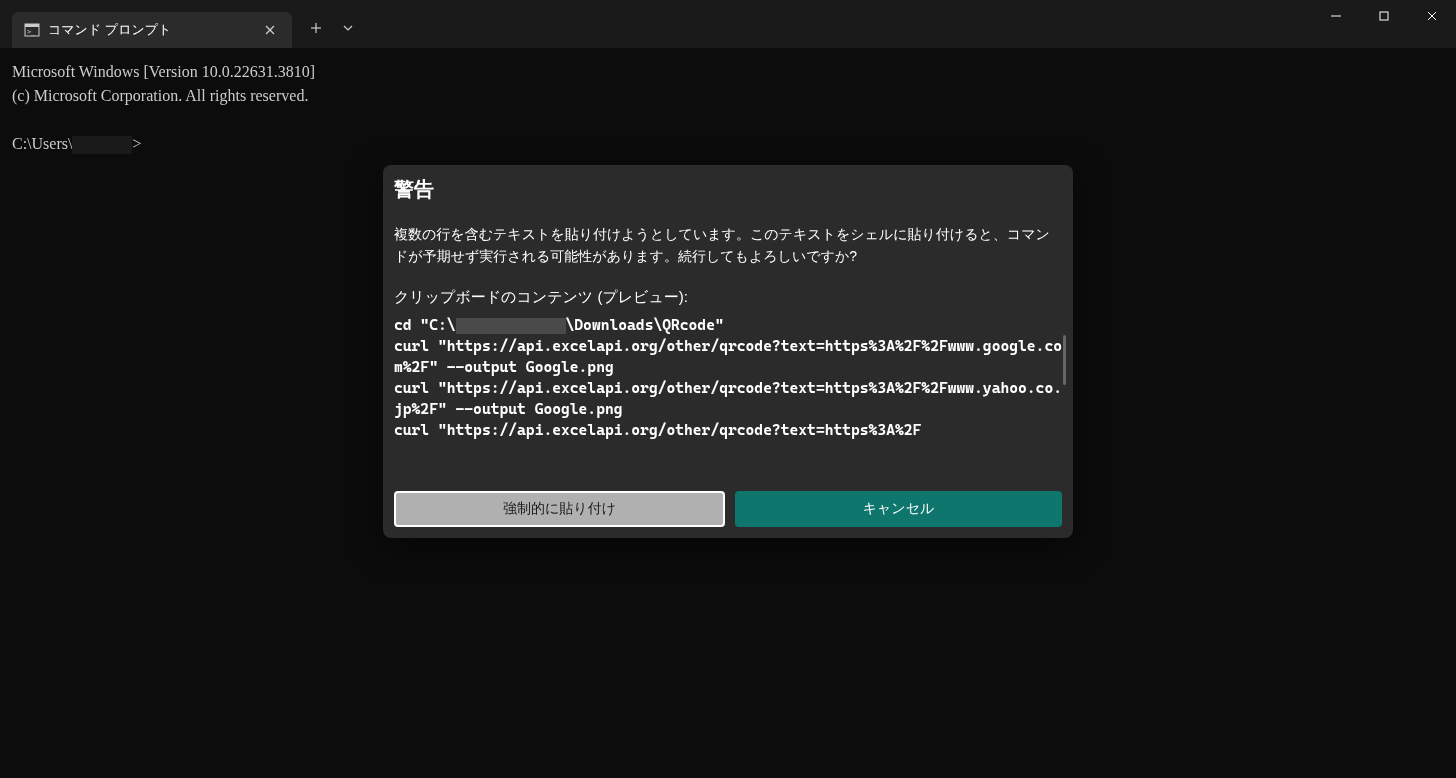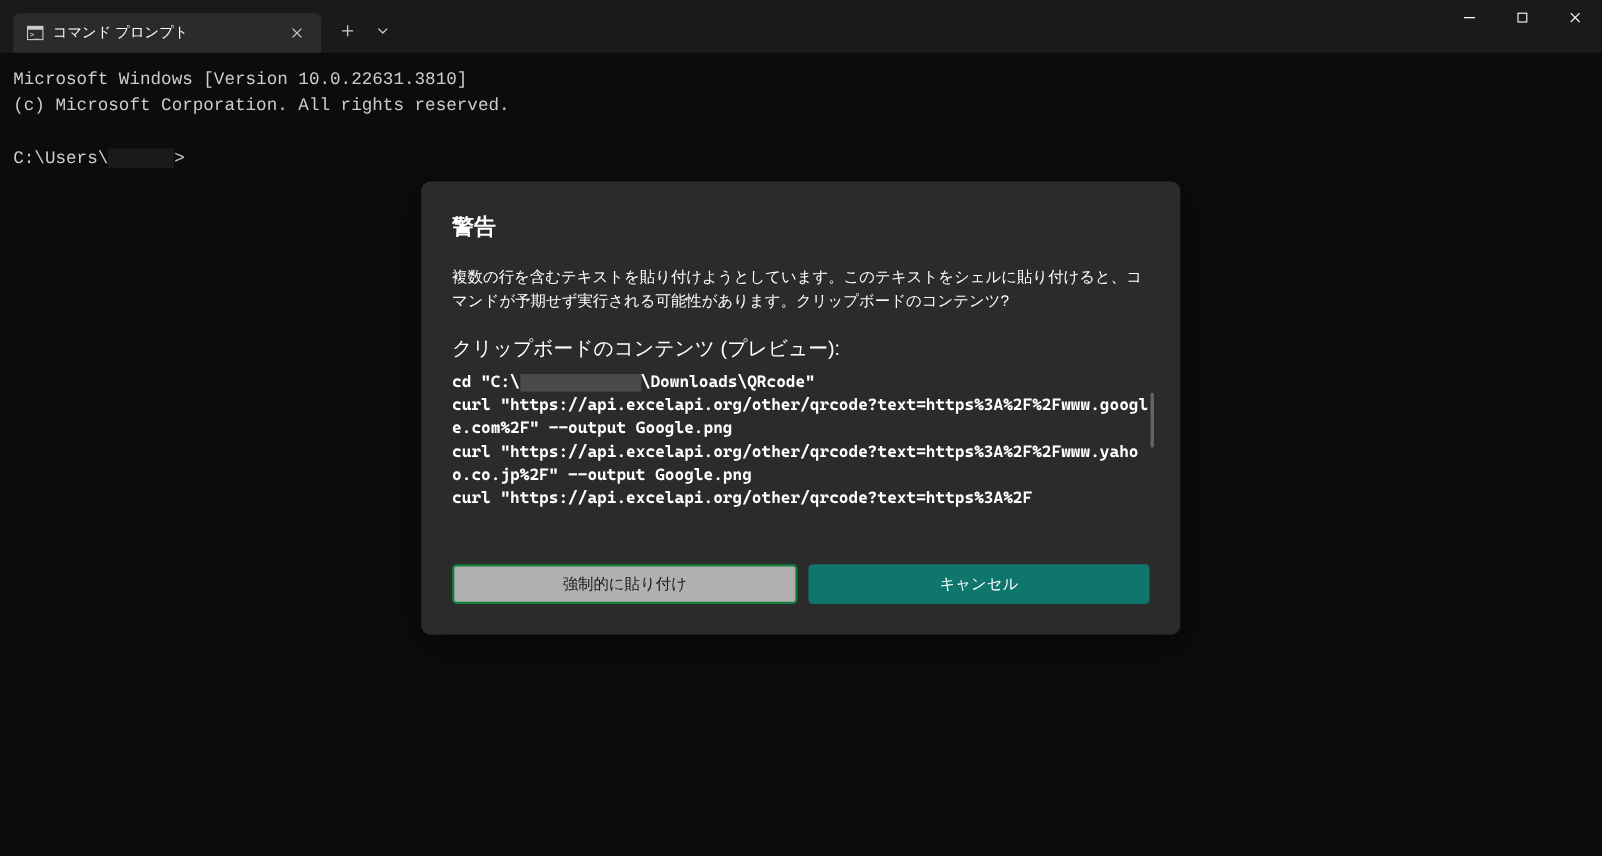--- a/index.html
+++ b/index.html
@@ -104,21 +104,21 @@
       height: 32px;
       display: flex;
       align-items: center;
       justify-content: center;
       color: #ffffff;
       cursor: pointer;
     }
     
     .terminal-content {
       padding: 12px;
-      font-family: Liberation Mono, monospace;
+      font-family: Liberation Serif, serif;
       font-size: 16px;
       color: #cccccc;
       line-height: 1.5;
       white-space: pre;
     }
     
     .redacted {
       background: #1a1a1a;
       display: inline-block;
       width: 60px;
@@ -135,41 +135,41 @@
       display: flex;
       align-items: flex-start;
       justify-content: center;
       padding-top: 165px;
     }
     
     .dialog {
       background: #2b2b2b;
       width: 690px;
       border-radius: 8px;
-      padding: 28px;
+      padding: 11px;
       box-shadow: 0 8px 32px rgba(0,0,0,0.5);
     }
     
     .dialog-title {
       color: #ffffff;
       font-size: 20px;
       font-weight: 600;
       margin-bottom: 20px;
     }
     
     .dialog-message {
       color: #ffffff;
       font-size: 14px;
       line-height: 1.6;
       margin-bottom: 20px;
     }
     
     .dialog-preview-label {
       color: #ffffff;
-      font-size: 18px;
+      font-size: 15px;
       margin-bottom: 8px;
     }
     
     .dialog-preview {
       color: #ffffff;
       font-family: "Consolas", "Cascadia Mono", monospace;
       font-size: 15px;
       font-weight: bold;
       line-height: 1.4;
       margin-bottom: 8px;
@@ -210,21 +210,21 @@
       font-size: 14px;
       cursor: pointer;
       display: flex;
       align-items: center;
       justify-content: center;
     }
     
     .dialog-button-primary {
       background: #b0b0b0;
       color: #1a1a1a;
-      border: 2px solid #15803d;
+      border: 2px solid #ffffff;
     }
     
     .dialog-button-secondary {
       background: #0f766e;
       color: #ffffff;
     }
   </style>
 </head>
 <body>
 
@@ -279,21 +279,21 @@
 </div>
 
 <div class="terminal-content"><span>Microsoft Windows [Version 10.0.22631.3810]</span>
 <span>(c) Microsoft Corporation. All rights reserved.</span>
 
 <span>C:\Users\</span><span class="redacted"></span><span>&gt;</span></div>
 
 <div class="dialog-overlay">
   <div class="dialog">
     <div class="dialog-title">警告</div>
-    <div class="dialog-message">複数の行を含むテキストを貼り付けようとしています。このテキストをシェルに貼り付けると、コマンドが予期せず実行される可能性があります。クリップボードのコンテンツ?</div>
+    <div class="dialog-message">複数の行を含むテキストを貼り付けようとしています。このテキストをシェルに貼り付けると、コマンドが予期せず実行される可能性があります。続行してもよろしいですか?</div>
     <div class="dialog-preview-label">クリップボードのコンテンツ (プレビュー):</div>
     <div class="dialog-preview"><span>cd "C:\</span><span class="redacted-inline"></span><span>\Downloads\QRcode"</span>
 <span>curl "https://api.excelapi.org/other/qrcode?text=https%3A%2F%2Fwww.google.com%2F" --output Google.png</span>
 <span>curl "https://api.excelapi.org/other/qrcode?text=https%3A%2F%2Fwww.yahoo.co.jp%2F" --output Google.png</span>
 <span>curl "https://api.excelapi.org/other/qrcode?text=https%3A%2F</span><div class="dialog-scrollbar"></div></div>
     <div class="dialog-buttons">
       <button class="dialog-button dialog-button-primary">強制的に貼り付け</button>
       <button class="dialog-button dialog-button-secondary">キャンセル</button>
     </div>
   </div>

